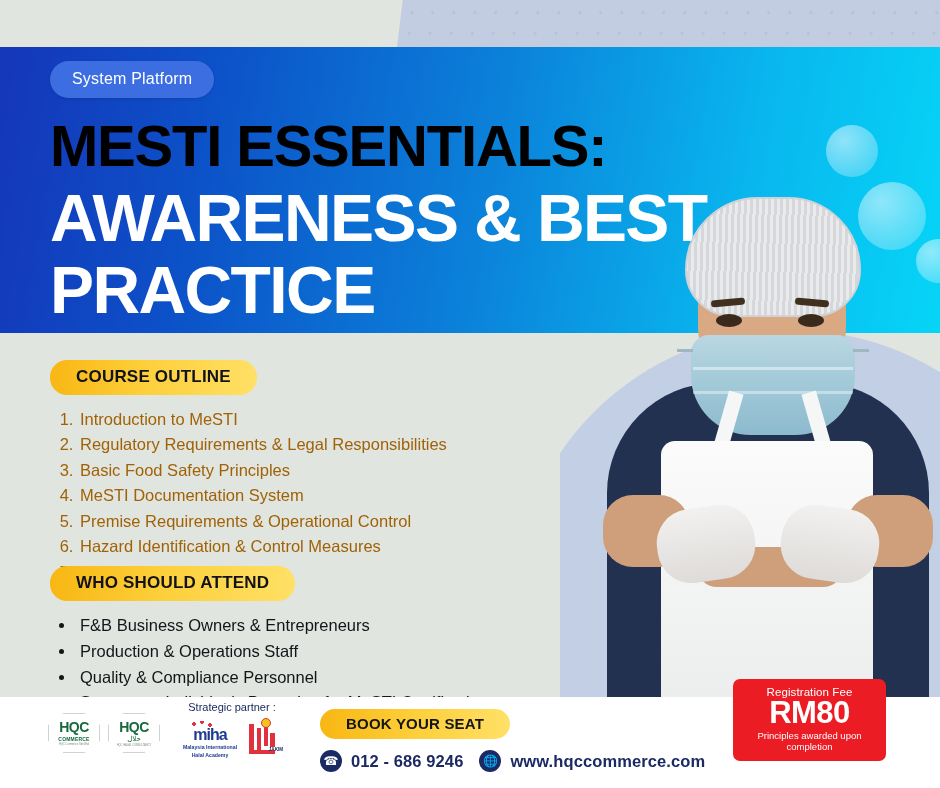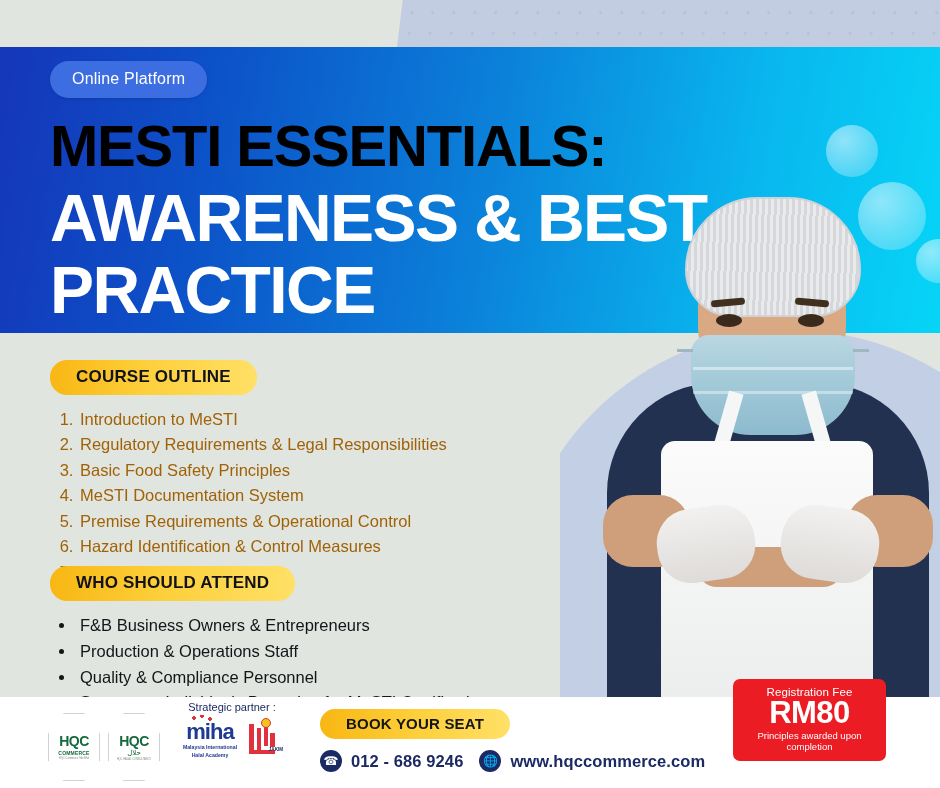--- a/index.html
+++ b/index.html
@@ -130,34 +130,34 @@
   .attend-list{ list-style:disc; margin:14px 0 0 26px; }
   .attend-list li{
     font-size:16.5px; color:#141519; line-height:1.32; margin-bottom:4px; padding-left:4px;
   }
 
   
   .footer{ position:absolute; left:0; top:697px; width:940px; height:91px; background:#fff; }
 
   .logos-hqc{ position:absolute; left:48px; top:16px; display:flex; gap:8px; }
   .oct{
-    width:52px; height:68px; background:#fff; border:1.4px solid #cfd3d6;
+    width:52px; height:40px; background:#fff; border:1.4px solid #cfd3d6;
     clip-path:polygon(30% 0,70% 0,100% 30%,100% 70%,70% 100%,30% 100%,0 70%,0 30%);
     display:flex; flex-direction:column; align-items:center; justify-content:center;
   }
   .oct .hqc{ font-size:14px; font-weight:bold; color:#15693c; letter-spacing:-.5px; line-height:1; }
   .oct .sub{ font-size:5px; font-weight:bold; color:#15693c; letter-spacing:.2px; margin-top:2px; }
   .oct .sub-ar{ font-size:7px; color:#15693c; margin-top:1px; }
   .oct .tiny{ font-size:2.6px; color:#7b8a82; margin-top:1px; }
 
   .partner-wrap{ position:absolute; left:168px; top:4px; width:128px; text-align:center; }
   .partner-label{ font-size:11px; color:#1c2a63; font-weight:500; }
   .partner-logos{ display:flex; align-items:flex-end; justify-content:center; gap:10px; margin-top:5px; }
   .miha{ text-align:center; }
-  .miha-word{ font-size:22px; font-weight:bold; color:#1f3a93; letter-spacing:-1px; line-height:1; position:relative; }
+  .miha-word{ font-size:16px; font-weight:bold; color:#1f3a93; letter-spacing:-1px; line-height:1; position:relative; }
   .miha-dots{ position:absolute; left:8px; top:-6px; width:26px; height:7px;
     background:radial-gradient(circle 1.6px at 3px 3px,#e0323c 99%,transparent),
                radial-gradient(circle 1.6px at 11px 1px,#e0323c 99%,transparent),
                radial-gradient(circle 1.6px at 19px 4px,#e0323c 99%,transparent); }
   .miha-sub{ font-size:5.2px; font-weight:bold; color:#1f3a93; line-height:1.25; margin-top:1px; }
   .jakim{ width:34px; height:40px; position:relative; }
   .jakim-art{
     position:absolute; left:2px; top:6px; width:26px; height:30px;
     background:
       linear-gradient(#e0323c,#e0323c) 0 0/5px 30px no-repeat,
@@ -199,21 +199,21 @@
   <div class="bg-dots"></div>
   <div class="bg-blue-circle"></div>
   <div class="bg-lower-left-fade"></div>
 
   <div class="hero">
     <div class="hero-circle hc1"></div>
     <div class="hero-circle hc2"></div>
     <div class="hero-circle hc3"></div>
   </div>
 
-  <div class="badge-online">Online Platform</div>
+  <div class="badge-online">System Platform</div>
 
   <div class="title-block">
     <div class="title-1">MESTI ESSENTIALS:</div>
     <div class="title-2">AWARENESS &amp; BEST</div>
     <div class="title-3">PRACTICE</div>
   </div>
 
   <div class="person">
     <div class="p-shoulders"></div>
     <div class="p-neck"></div>

